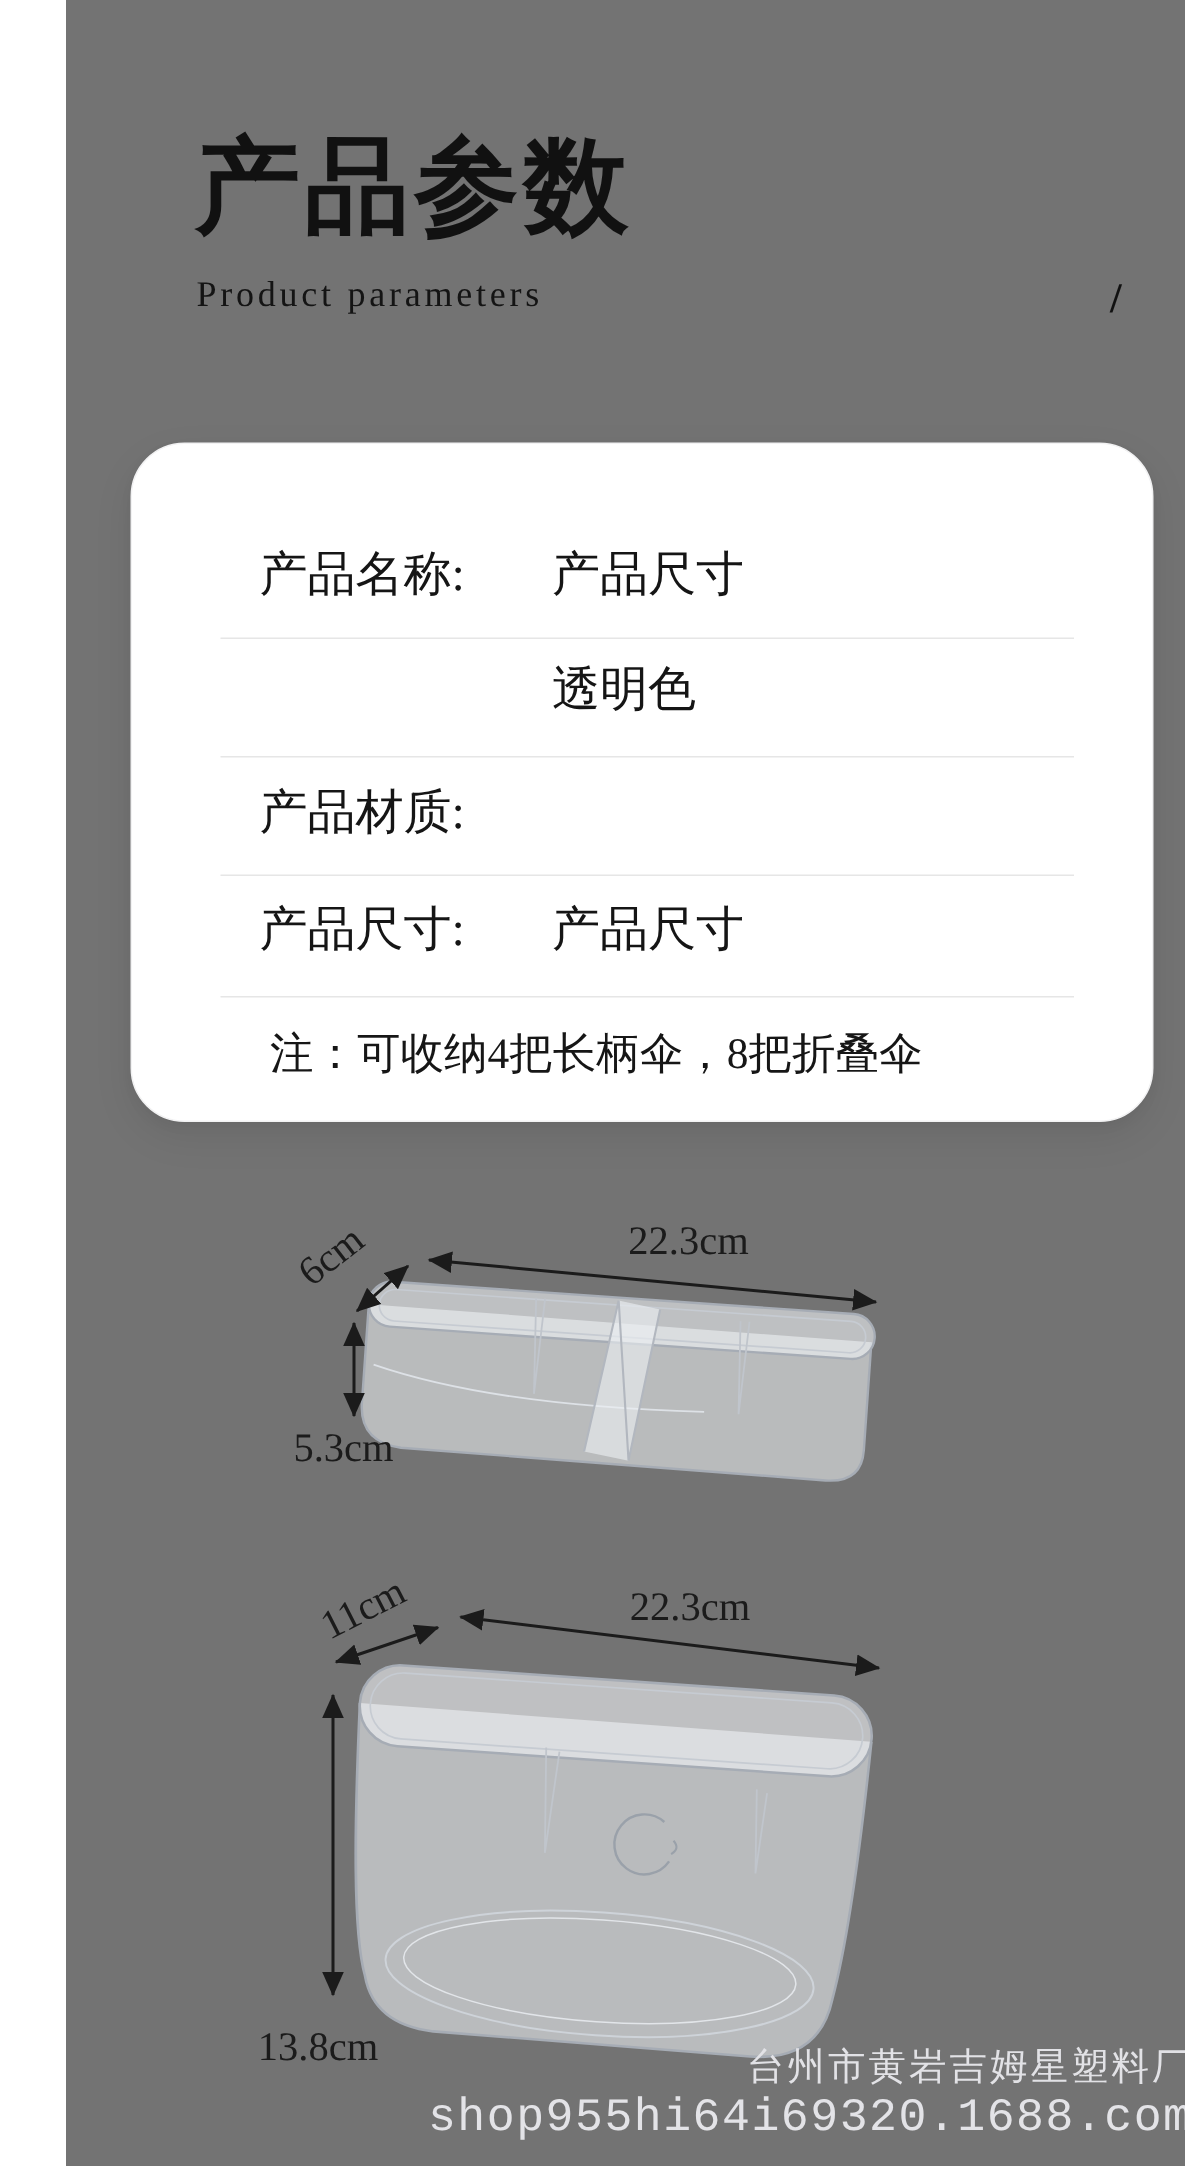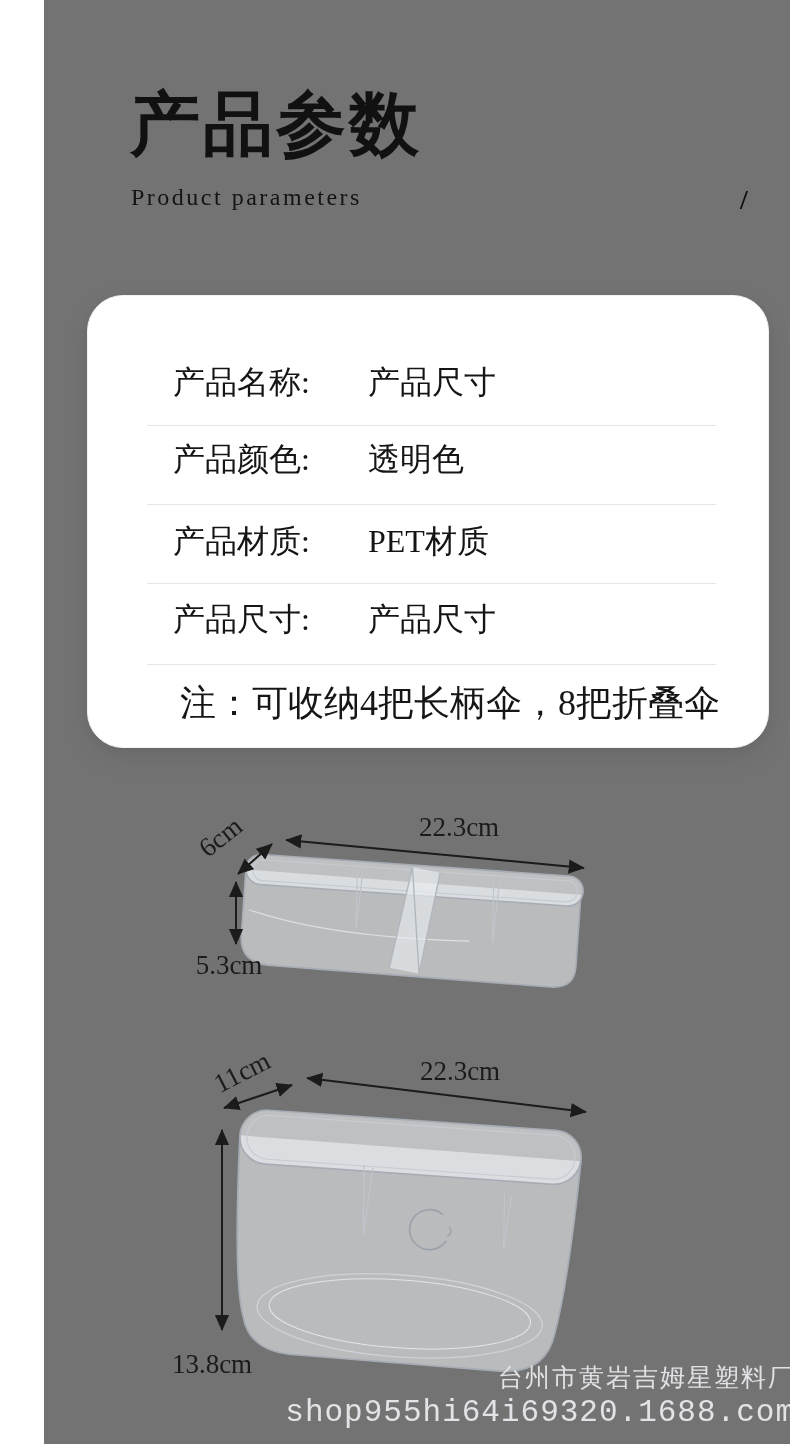--- a/index.html
+++ b/index.html
@@ -17,21 +17,21 @@
   .card{position:absolute;left:43px;top:295px;width:680px;height:451px;background:#fff;
         border:1px solid #f2f2f3;border-radius:36px;
         box-shadow:0 10px 28px rgba(0,0,0,0.07),0 3px 8px rgba(0,0,0,0.04);}
   .spec-row{position:absolute;left:0;width:100%;height:42px;line-height:42px;font-size:32px;}
   .spec-row .lab{position:absolute;left:85px;white-space:nowrap;}
   .spec-row .val{position:absolute;left:280px;white-space:nowrap;}
   .row1{top:65px;} .row2{top:142px;} .row3{top:224px;text-decoration:underline;} .row4{top:302px;text-decoration:underline;}
   .divider{position:absolute;left:59px;width:569px;height:1px;background:#e6e6e6;}
   .div1{top:129px;} .div2{top:208px;} .div3{top:287px;} .div4{top:368px;}
   .note{position:absolute;left:92px;top:386px;height:42px;line-height:42px;
-        font-size:36px;white-space:nowrap;color:#161616;}
+        font-size:29px;white-space:nowrap;color:#161616;}
 
   
   .diagram{position:absolute;}
   .d1{left:130px;top:798px;}
   .d2{left:120px;top:1040px;}
   .dim-label{font-family:"Liberation Serif","DejaVu Serif",serif;font-size:27px;fill:#1b1b1b;}
 
   
   .wm{position:absolute;right:39px;white-space:nowrap;
       font-family:Liberation Mono, monospace;}
@@ -47,27 +47,25 @@
   <div class="subtitle">Product parameters</div>
   <div class="slash">/</div>
 
   <div class="card">
     <div class="spec-row row1">
       <span class="lab">产品名称:</span>
       <span class="val">产品尺寸</span>
     </div>
     <div class="divider div1"></div>
     <div class="spec-row row2">
-      <span class="lab">产品颜色:</span>
       <span class="val">透明色</span>
     </div>
     <div class="divider div2"></div>
     <div class="spec-row row3">
       <span class="lab">产品材质:</span>
-      <span class="val">PET材质</span>
     </div>
     <div class="divider div3"></div>
     <div class="spec-row row4">
       <span class="lab">产品尺寸:</span>
       <span class="val">产品尺寸</span>
     </div>
     <div class="divider div4"></div>
     <div class="note">注：可收纳4把长柄伞，8把折叠伞</div>
   </div>
 

